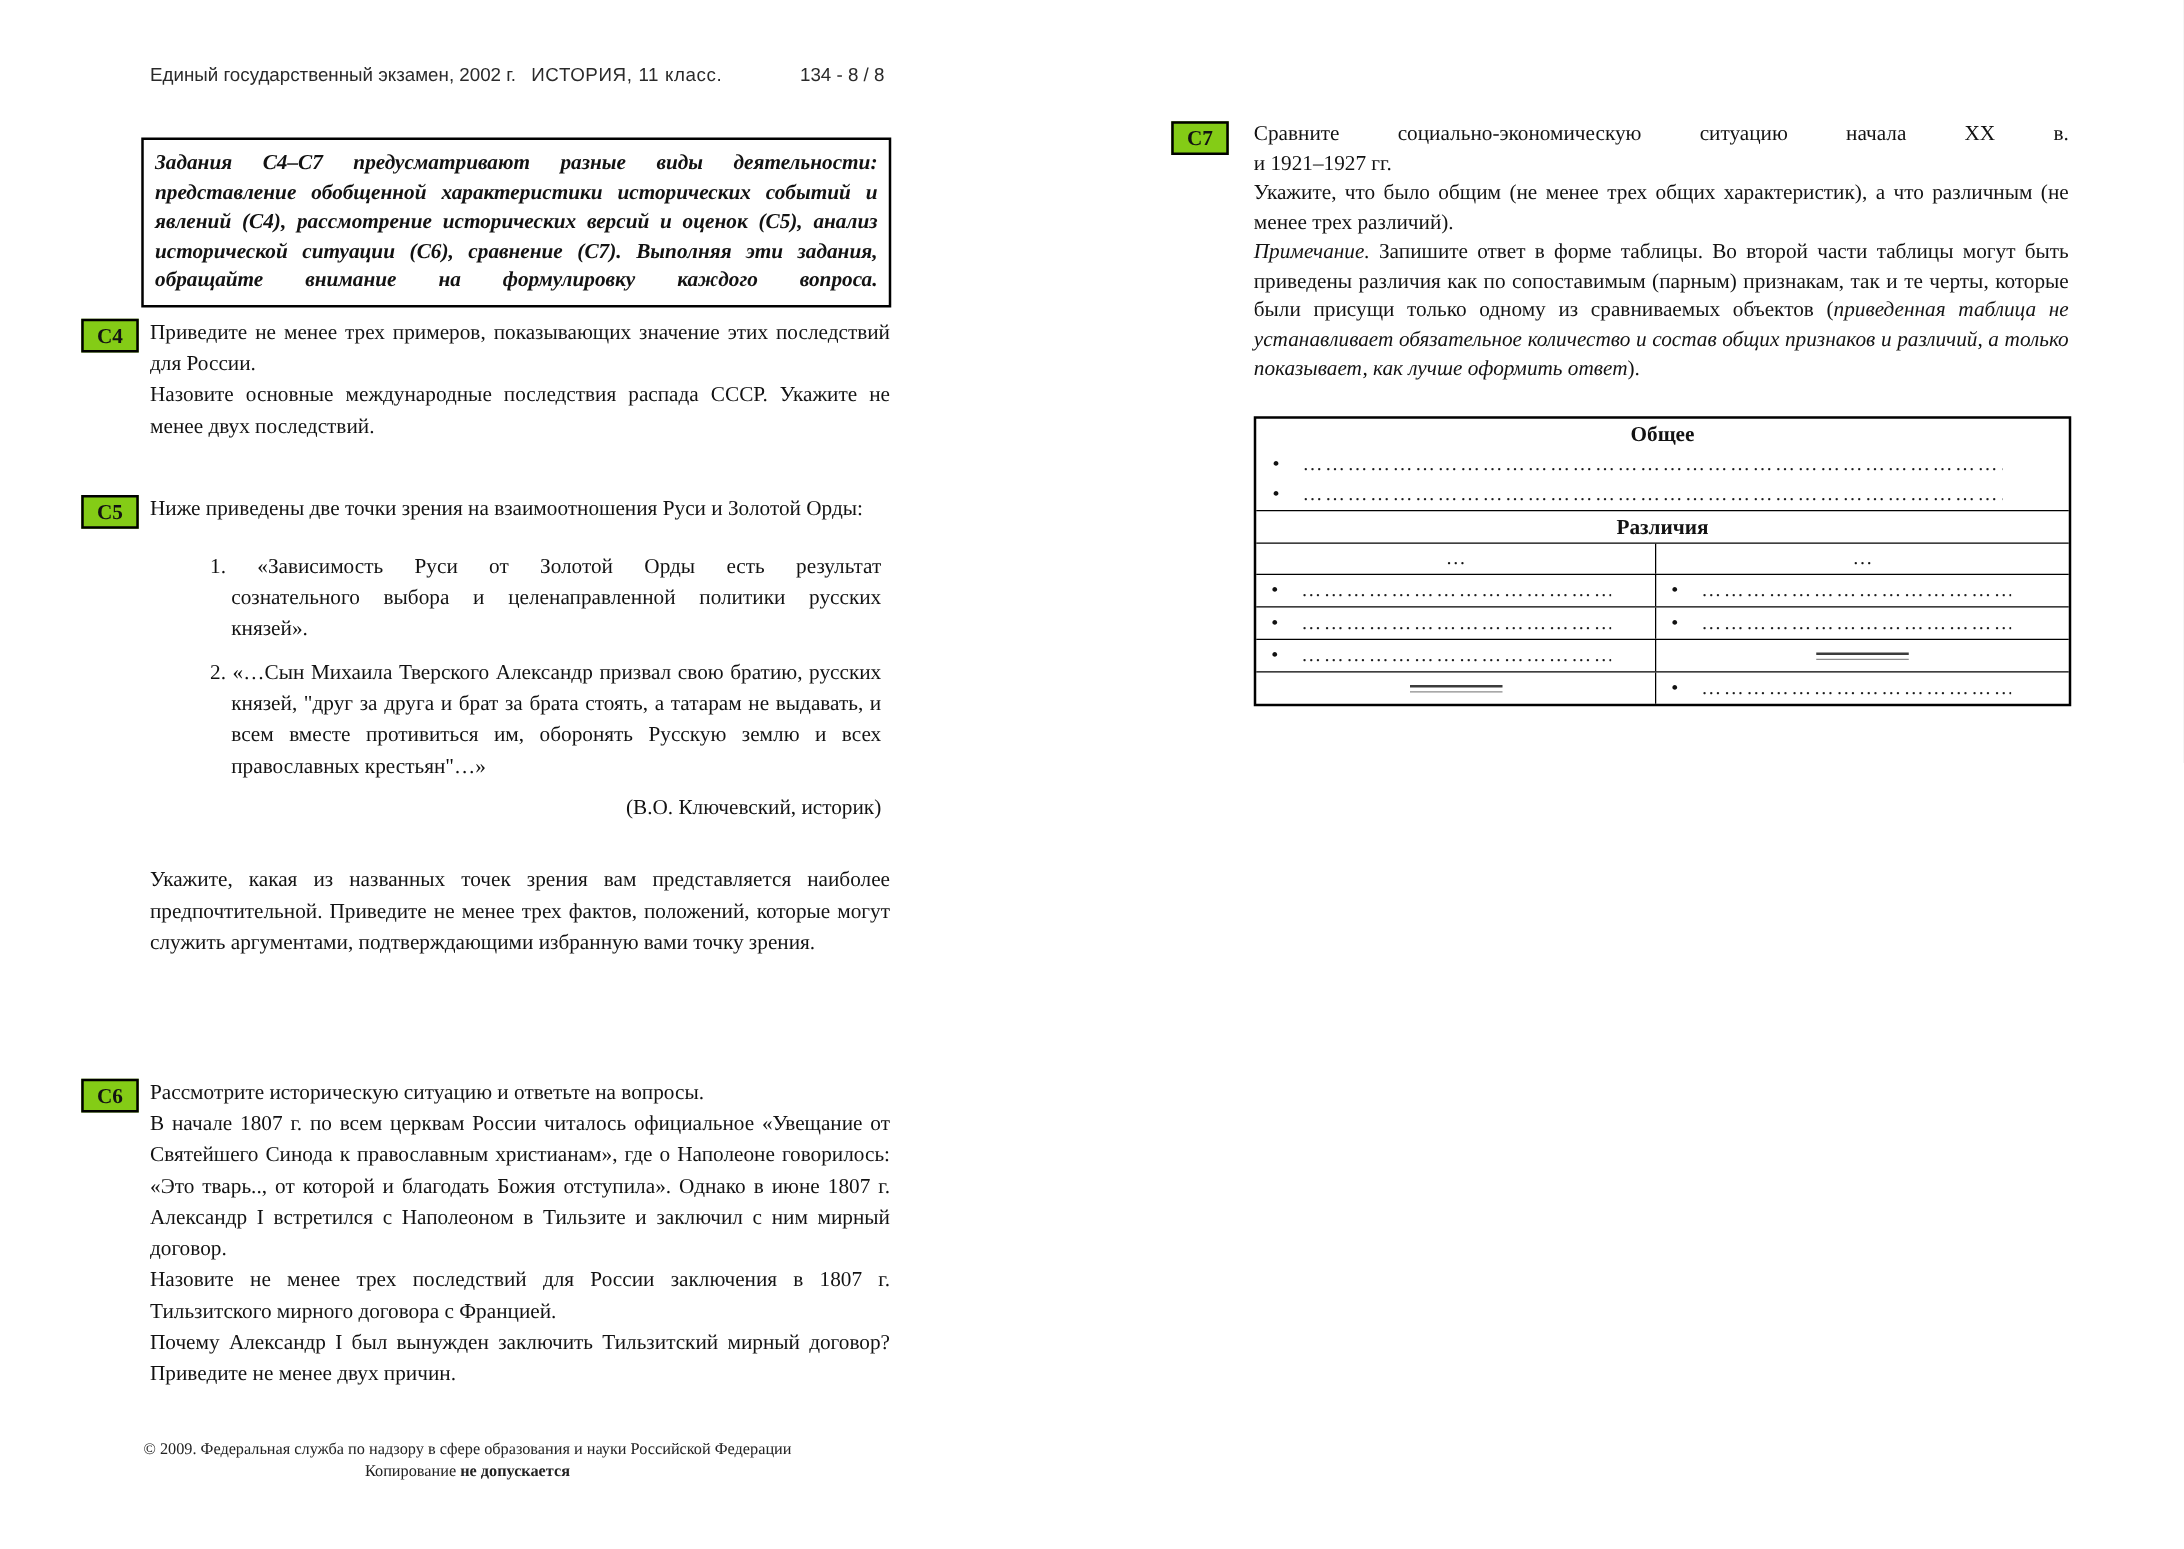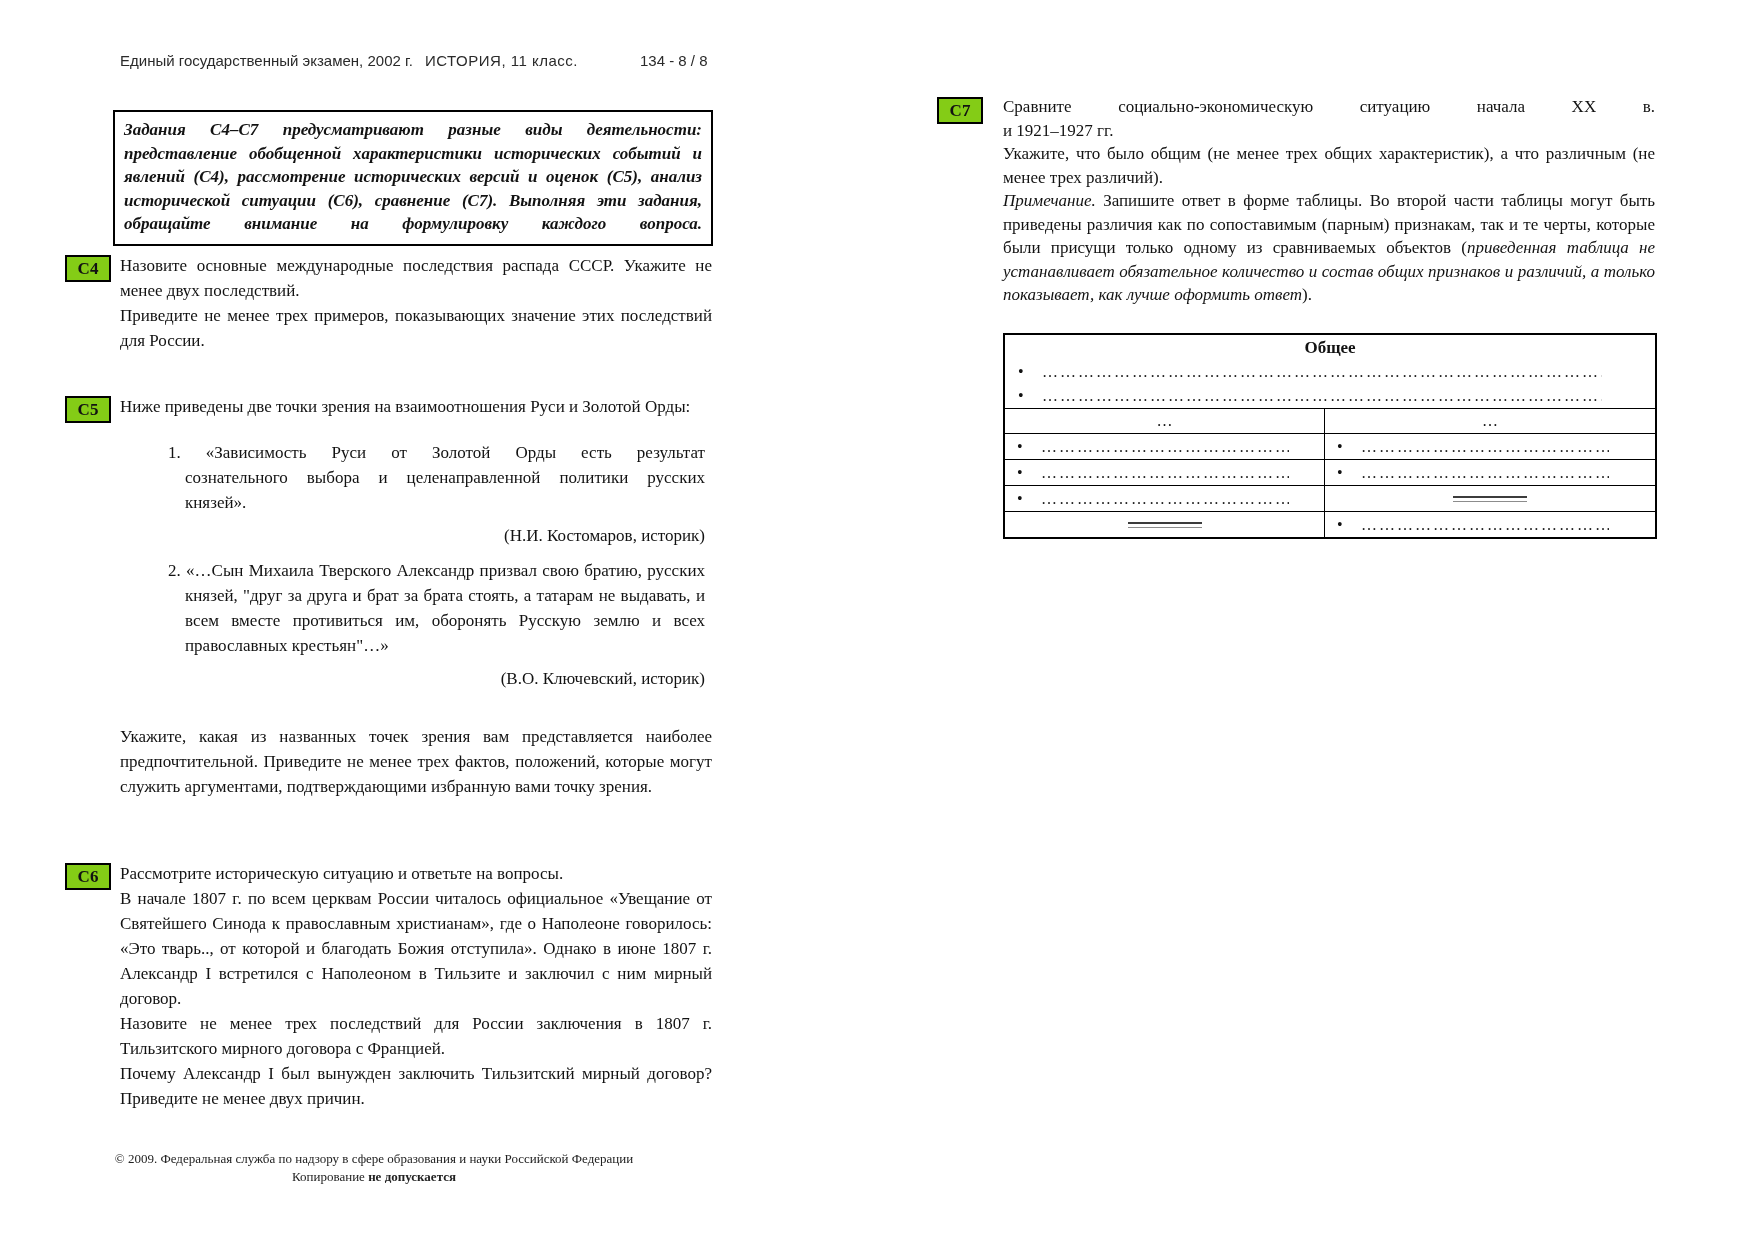--- a/index.html
+++ b/index.html
@@ -73,36 +73,35 @@
     <span class="hdr-exam">Единый государственный экзамен, 2002 г.</span>
     <span class="hdr-subj">ИСТОРИЯ,  11  класс.</span>
     <span class="hdr-code">134 - 8 / 8</span>
   </div>
 
   <div class="intro-box">Задания С4–С7 предусматривают разные виды деятельности: представление обобщенной характеристики исторических событий и явлений (С4), рассмотрение исторических версий и оценок (С5), анализ исторической ситуации (С6), сравнение (С7). Выполняя эти задания, обращайте внимание на формулировку каждого вопроса.</div>
 
   <div class="task" style="left:65px; top:253px;">
     <div class="task-label">С4</div>
     <div class="task-text">
+      <p>Приведите не менее трех примеров, показывающих значение этих последствий для России.</p>
       <p>Назовите основные международные последствия распада СССР. Укажите не менее двух последствий.</p>
-      <p>Приведите не менее трех примеров, показывающих значение этих последствий для России.</p>
     </div>
   </div>
 
   <div class="task" style="left:65px; top:394px;">
     <div class="task-label">С5</div>
     <div class="task-text">
       <p>Ниже приведены две точки зрения на взаимоотношения Руси и Золотой Орды:</p>
       <div class="quote-wrap">
         <p>
           <span class="jl">1. «Зависимость Руси от Золотой Орды есть результат</span>
           <span class="jl" style="padding-left:17px;">сознательного выбора и целенаправленной политики русских</span>
           <span class="nl" style="padding-left:17px;">князей».</span>
         </p>
-        <p class="attr gap8">(Н.И. Костомаров, историк)</p>
         <p class="gap10">2. «…Сын Михаила Тверского Александр призвал свою братию, русских князей, "друг за друга и брат за брата стоять, а татарам не выдавать, и всем вместе противиться им, оборонять Русскую землю и всех православных крестьян"…»</p>
         <p class="attr gap8">(В.О. Ключевский, историк)</p>
       </div>
       <p class="gap33" style="margin-top:33px;">Укажите, какая из названных точек зрения вам представляется наиболее предпочтительной. Приведите не менее трех фактов, положений, которые могут служить аргументами, подтверждающими избранную вами точку зрения.</p>
     </div>
   </div>
 
   <div class="task" style="left:65px; top:861px;">
     <div class="task-label">С6</div>
     <div class="task-text">
@@ -128,20 +127,21 @@
   <div class="c7-table">
     <div class="t-head">Общее</div>
     <div class="dot-row">
       <span class="blt">•</span>
       <span class="dots full">……………………………………………………………………………………………………………………</span>
     </div>
     <div class="dot-row">
       <span class="blt">•</span>
       <span class="dots full">……………………………………………………………………………………………………………………</span>
     </div>
+    <div class="t-head bt">Различия</div>
     <div class="t-row bt ellrow">
       <div class="t-cell center">…</div>
       <div class="t-cell center r">…</div>
     </div>
     <div class="t-row bt">
       <div class="t-cell">
         <span class="blt">•</span>
         <span class="dots cellw">…………………………………………………</span>
       </div>
       <div class="t-cell r">

